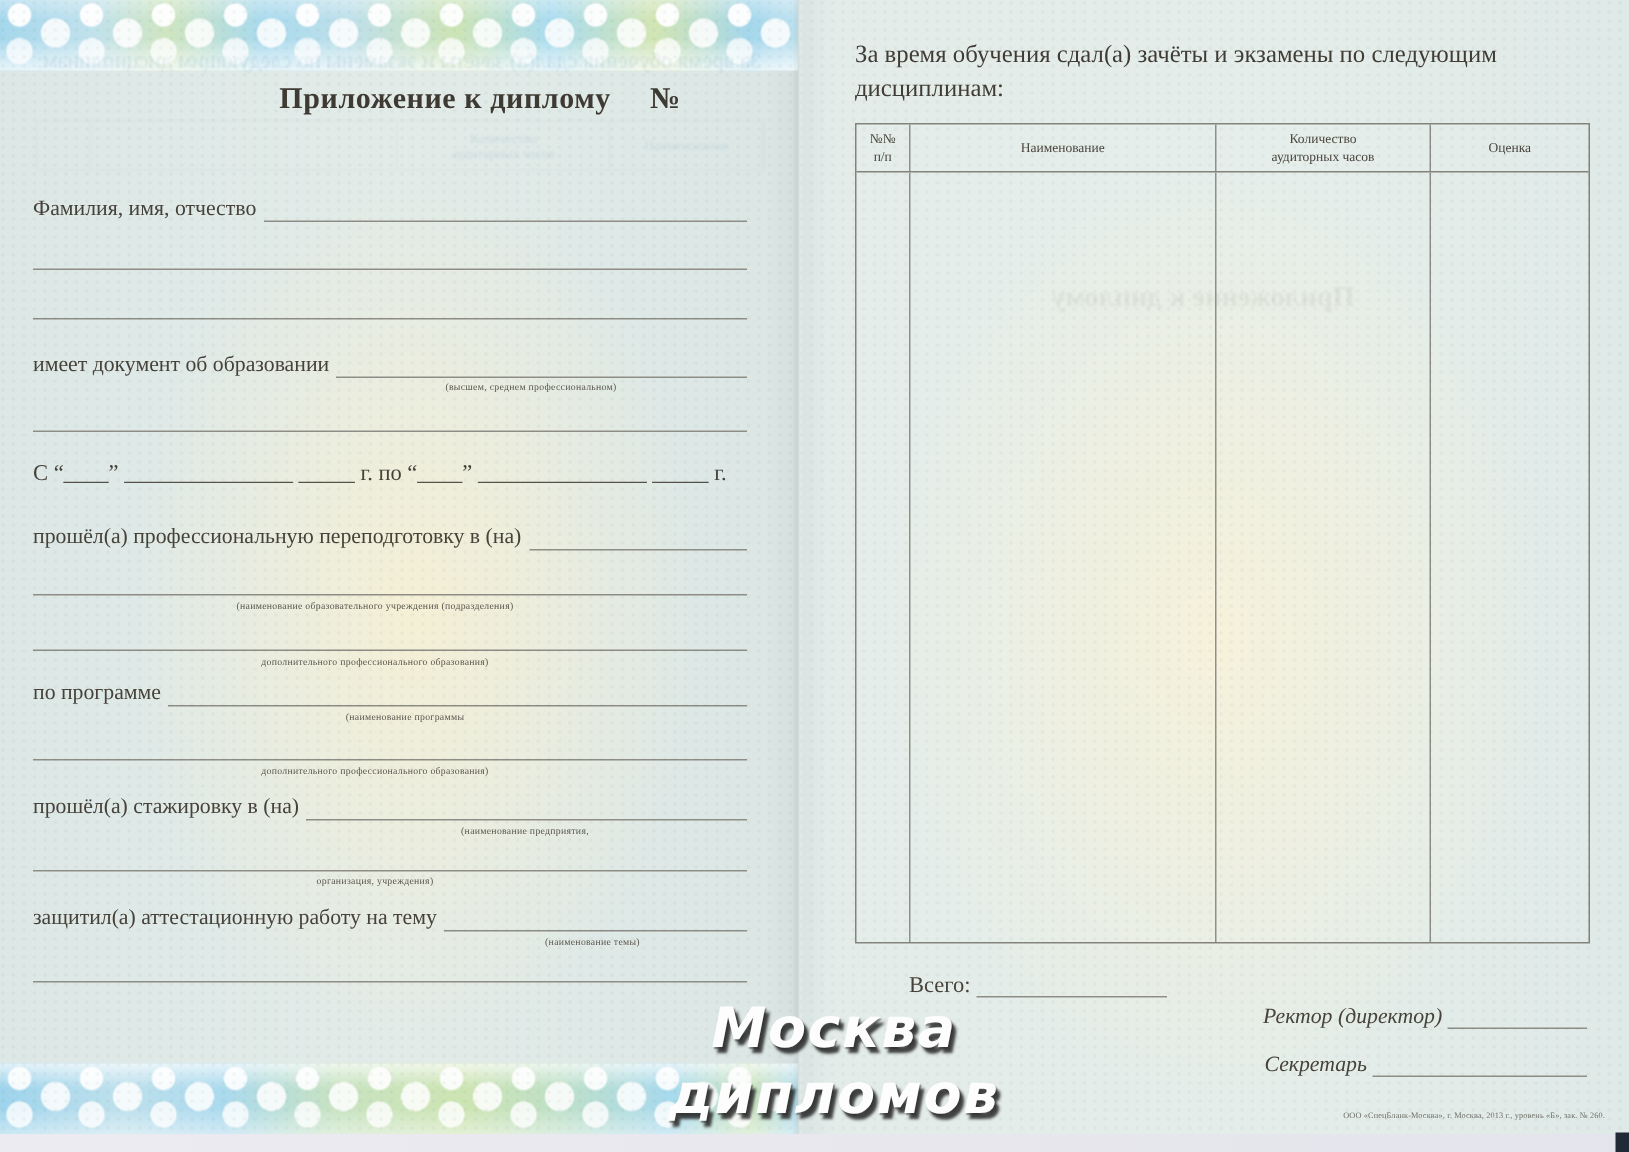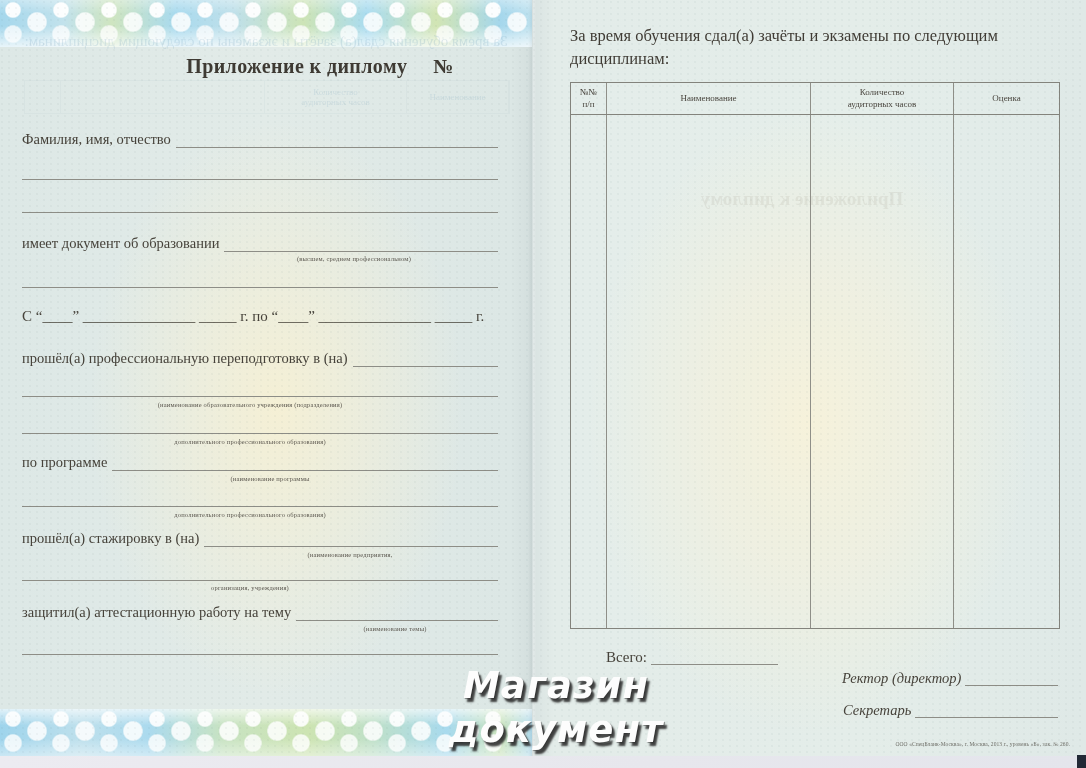--- a/index.html
+++ b/index.html
@@ -222,19 +222,19 @@
     </div>
 
     <div class="imprint">ООО «СпецБланк-Москва», г. Москва, 2013 г., уровень «Б», зак. № 260.</div>
 
     <div class="texture"></div>
   </div>
 
   <div class="fold"></div>
 
   <div class="watermark">
-    <div>Магазин</div>
-    <div>документ</div>
+    <div>Москва</div>
+    <div>дипломов</div>
   </div>
 
   <div class="scan-bottom"></div>
   <div class="corner-mark"></div>
 </div>
 
 </body></html>

